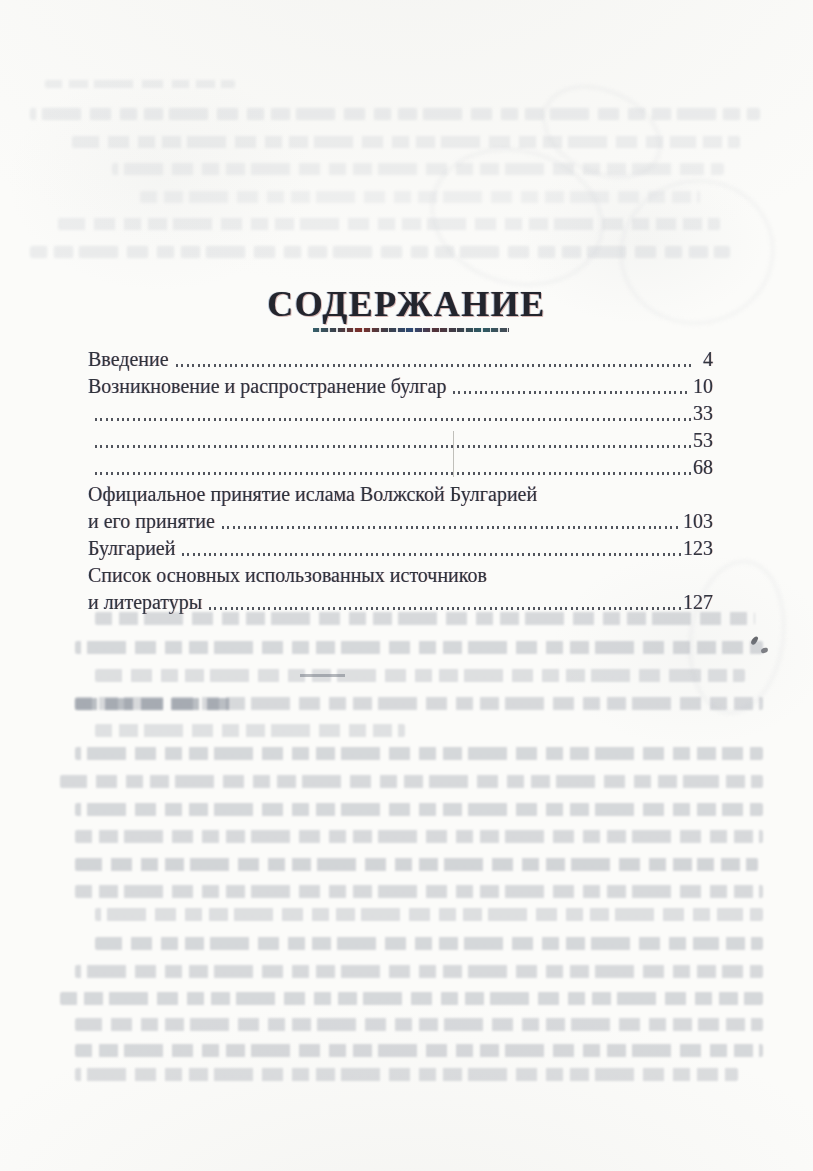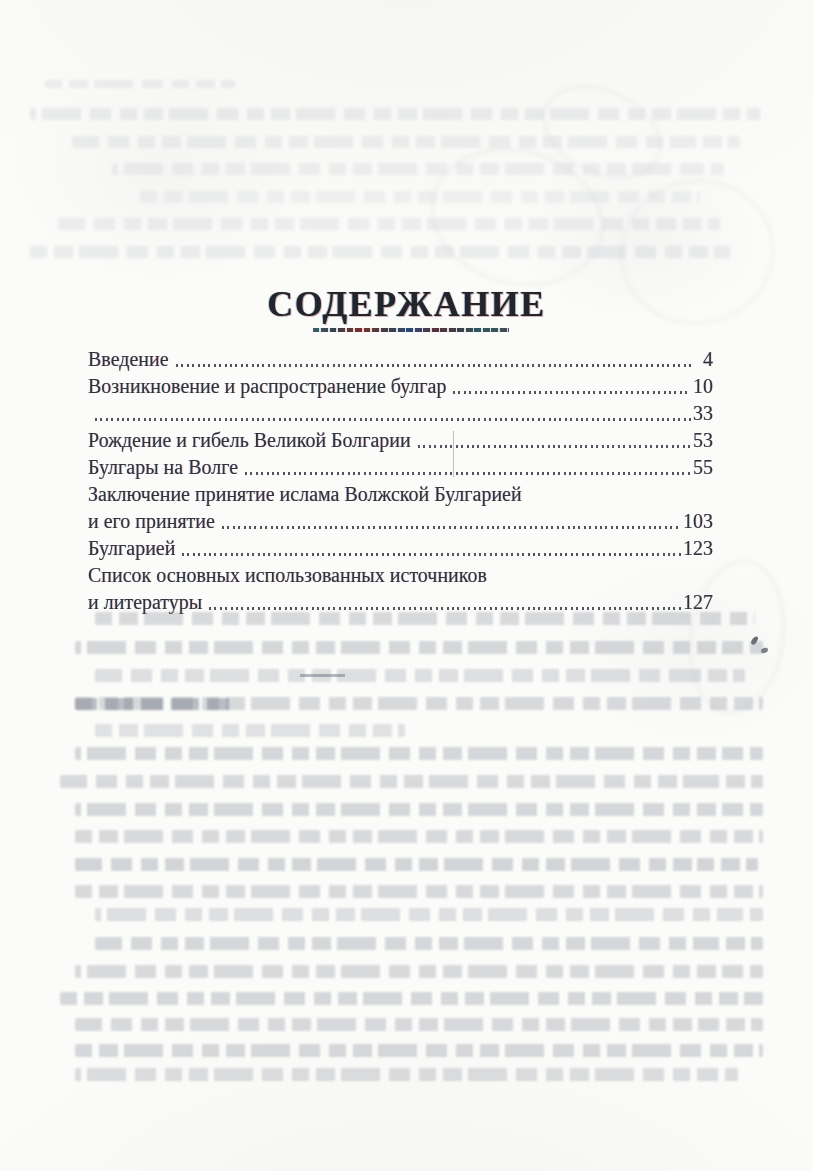--- a/index.html
+++ b/index.html
@@ -117,31 +117,29 @@
     <div class="toc-row" style="top:373px">
       <span class="toc-label">Возникновение и распространение булгар</span>
       <span class="toc-dots"></span>
       <span class="toc-page">10</span>
     </div>
     <div class="toc-row" style="top:400px">
       <span class="toc-dots"></span>
       <span class="toc-page">33</span>
     </div>
     <div class="toc-row" style="top:427px">
-      <span class="toc-label">Рождение и гибель Великой Болгарии</span>
       <span class="toc-dots"></span>
       <span class="toc-page">53</span>
     </div>
     <div class="toc-row" style="top:454px">
-      <span class="toc-label">Булгары на Волге</span>
       <span class="toc-dots"></span>
-      <span class="toc-page">55</span>
+      <span class="toc-page">68</span>
     </div>
     <div class="toc-row" style="top:481px">
-      <span class="toc-label">Заключение принятие ислама Волжской Булгарией</span>
+      <span class="toc-label">Официальное принятие ислама Волжской Булгарией</span>
     </div>
     <div class="toc-row" style="top:508px">
       <span class="toc-label">и его принятие</span>
       <span class="toc-dots"></span>
       <span class="toc-page">103</span>
     </div>
     <div class="toc-row" style="top:535px">
       <span class="toc-label">Булгарией</span>
       <span class="toc-dots"></span>
       <span class="toc-page">123</span>

